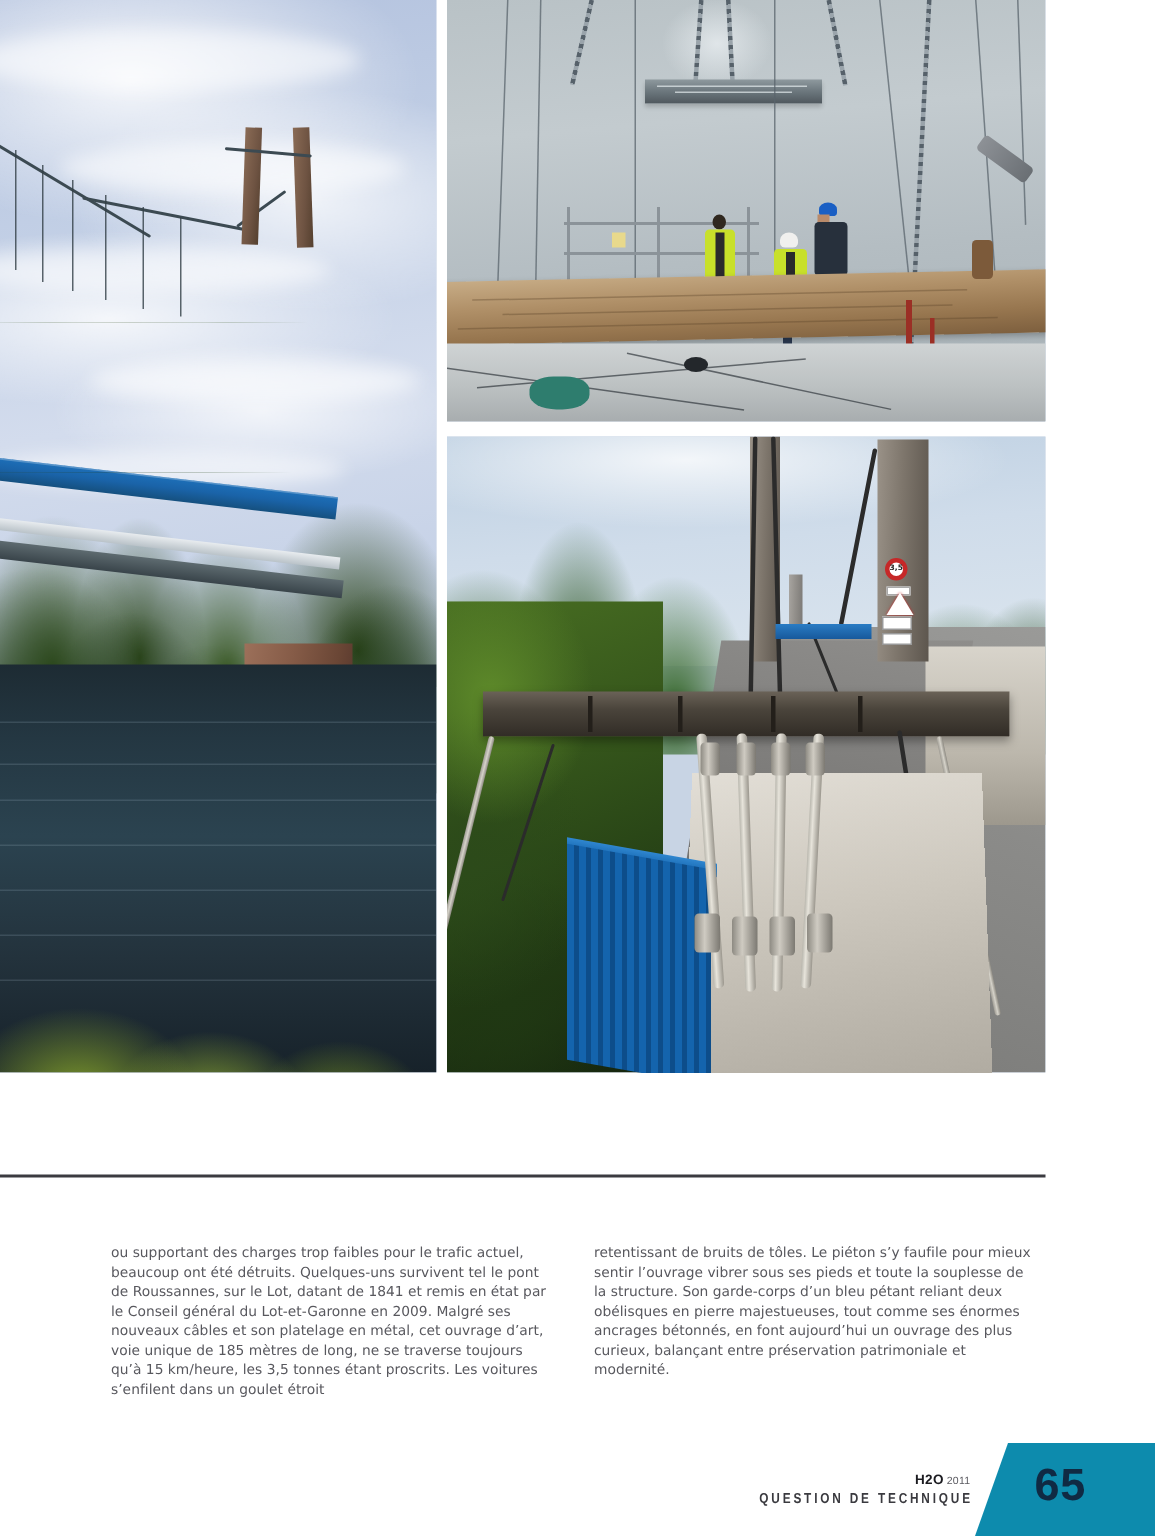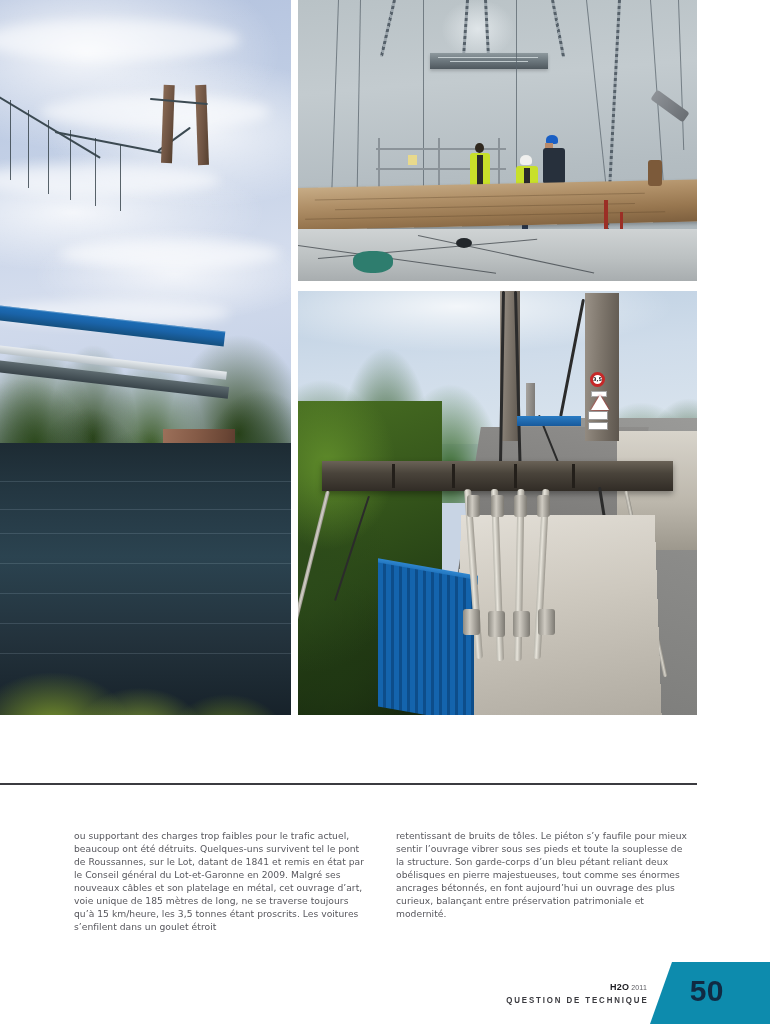--- a/index.html
+++ b/index.html
@@ -468,16 +468,16 @@
 
   <div class="col" id="body-column-left">ou supportant des charges trop faibles pour le trafic actuel, beaucoup ont été détruits. Quelques-uns survivent tel le pont de Roussannes, sur le Lot, datant de 1841 et remis en état par le Conseil général du Lot-et-Garonne en 2009. Malgré ses nouveaux câbles et son platelage en métal, cet ouvrage d’art, voie unique de 185 mètres de long, ne se traverse toujours qu’à 15 km/heure, les 3,5 tonnes étant proscrits. Les voitures s’enfilent dans un goulet étroit</div>
   <div class="col" id="body-column-right">retentissant de bruits de tôles. Le piéton s’y faufile pour mieux sentir l’ouvrage vibrer sous ses pieds et toute la souplesse de la structure. Son garde-corps d’un bleu pétant reliant deux obélisques en pierre majestueuses, tout comme ses énormes ancrages bétonnés, en font aujourd’hui un ouvrage des plus curieux, balançant entre préservation patrimoniale et modernité.</div>
 
   <div id="page-footer">
     <div id="footer-teal-band"></div>
     <div id="footer-masthead">
       <span id="masthead-title">H2O</span><span id="masthead-year">2011</span>
     </div>
     <div id="footer-section-label">QUESTION DE TECHNIQUE</div>
-    <div id="page-number">50</div>
+    <div id="page-number">65</div>
   </div>
 
 </div>
 
 </body></html>

